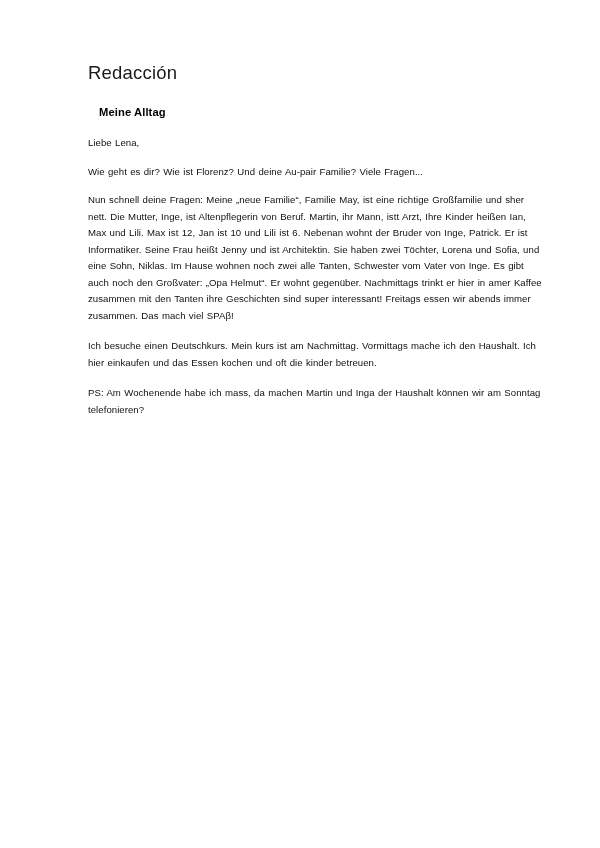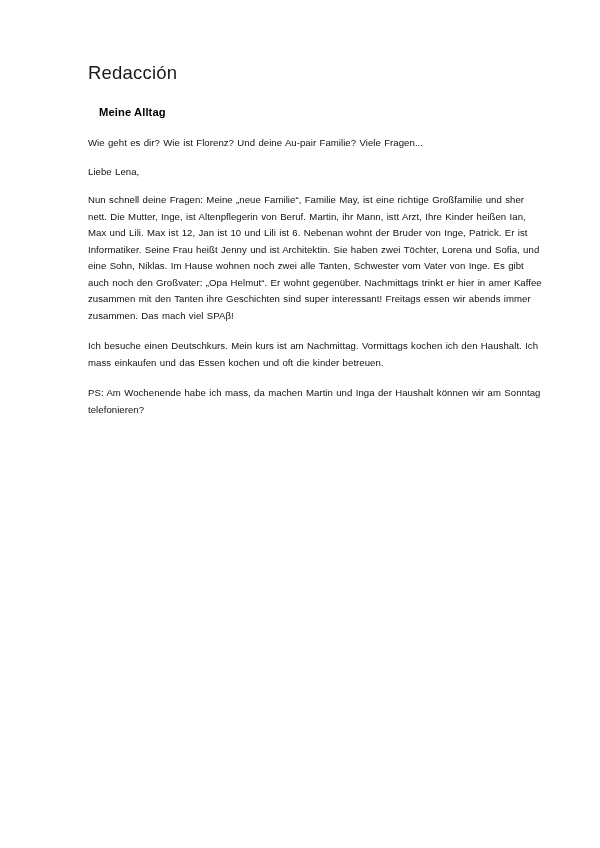--- a/index.html
+++ b/index.html
@@ -54,24 +54,24 @@
 </style>
 </head>
 <body>
 
 <div class="page">
 
   <h1 class="doc-title">Redacción</h1>
 
   <h2 class="doc-subtitle">Meine Alltag</h2>
 
+  <p class="para tight">Liebe Lena,</p>
+
   <p class="para tight">Wie geht es dir? Wie ist Florenz? Und deine Au-pair Familie? Viele Fragen...</p>
-
-  <p class="para tight">Liebe Lena,</p>
 
   <p class="para body-block">Nun schnell deine Fragen: Meine „neue Familie“, Familie May, ist eine richtige Großfamilie und sher nett. Die Mutter, Inge, ist Altenpflegerin von Beruf. Martin, ihr Mann, istt Arzt, Ihre Kinder heißen Ian, Max und Lili. Max ist 12, Jan ist 10 und Lili ist 6. Nebenan wohnt der Bruder von Inge, Patrick. Er ist Informatiker. Seine Frau heißt Jenny und ist Architektin. Sie haben zwei Töchter, Lorena und Sofia, und eine Sohn, Niklas. Im Hause wohnen noch zwei alle Tanten, Schwester vom Vater von Inge. Es gibt auch noch den Großvater: „Opa Helmut“. Er wohnt gegenüber. Nachmittags trinkt er hier in amer Kaffee zusammen mit den Tanten ihre Geschichten sind super interessant! Freitags essen wir abends immer zusammen. Das mach viel SPAβ!</p>
 
-  <p class="para body-block">Ich besuche einen Deutschkurs. Mein kurs ist am Nachmittag. Vormittags kochen ich den Haushalt. Ich mass einkaufen und das Essen kochen und oft die kinder betreuen.</p>
+  <p class="para body-block">Ich besuche einen Deutschkurs. Mein kurs ist am Nachmittag. Vormittags mache ich den Haushalt. Ich hier einkaufen und das Essen kochen und oft die kinder betreuen.</p>
 
 
   <p class="para">PS: Am Wochenende habe ich mass, da machen Martin und Inga der Haushalt können wir am Sonntag telefonieren?</p>
 
 </div>
 
 </body></html>

